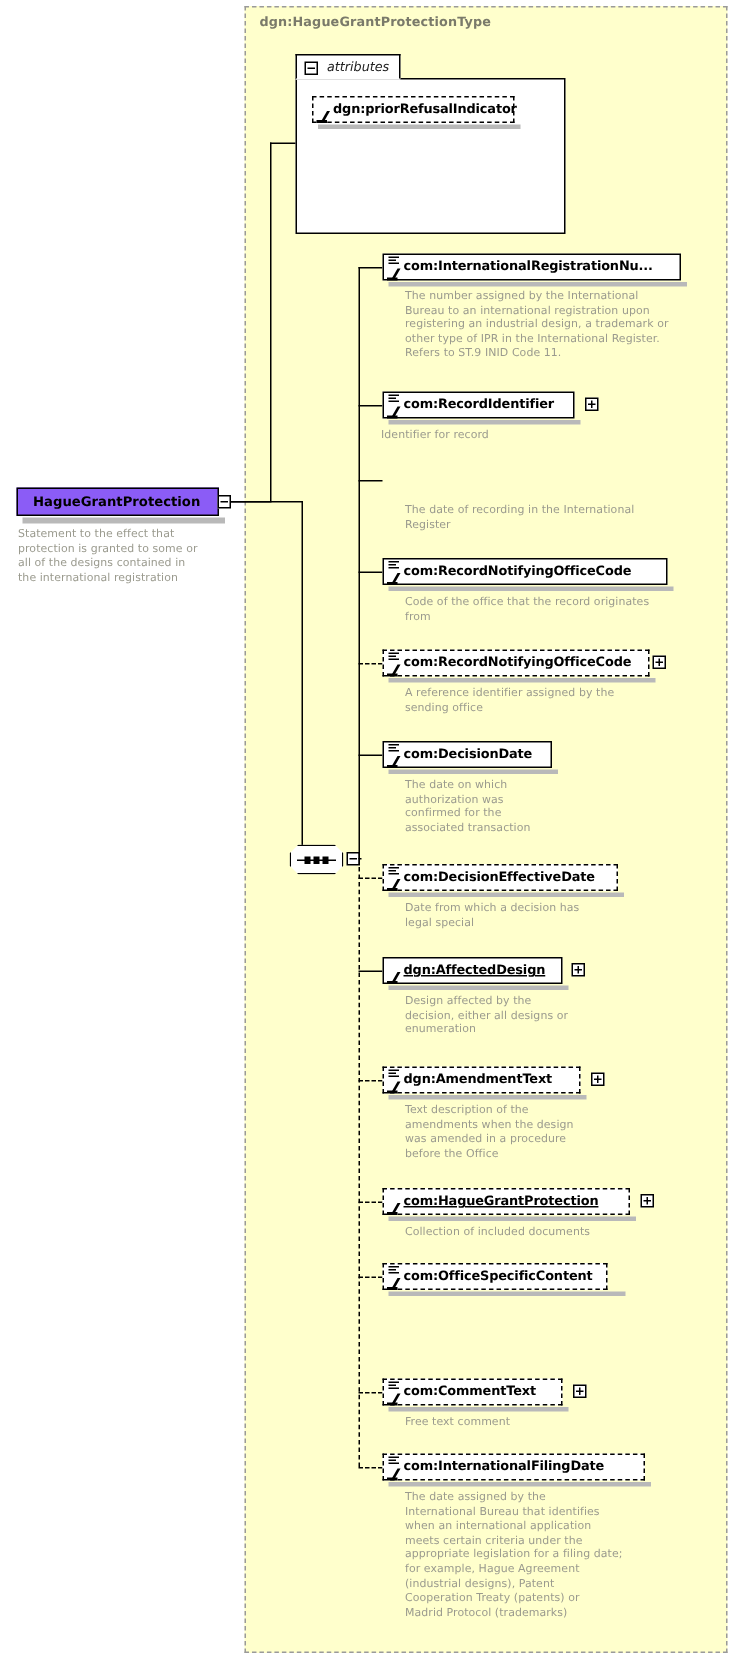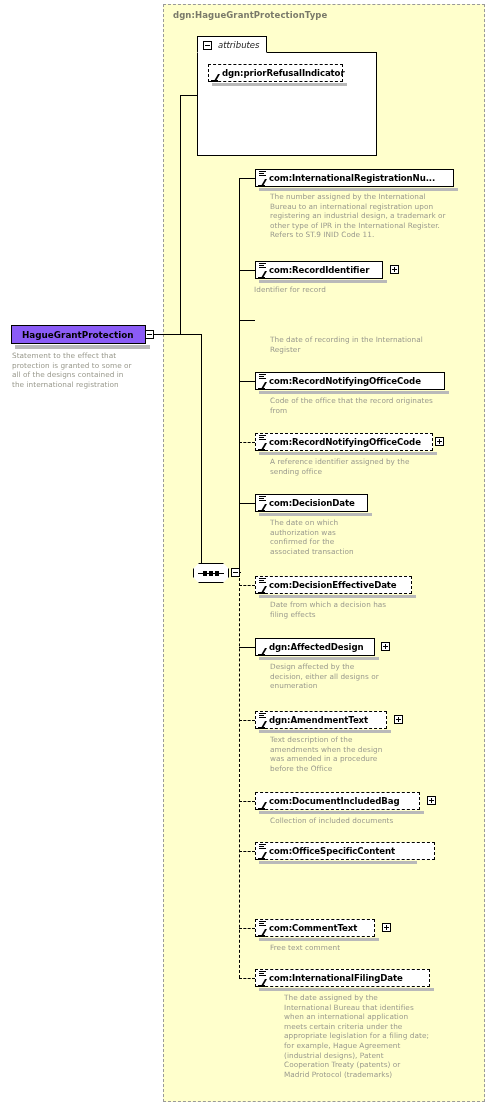--- a/index.html
+++ b/index.html
@@ -98,21 +98,21 @@
   }
   .node .nlabel {
     position: absolute;
     left: 13px; top: 3px;
     font-size: 8.6px;
     font-weight: bold;
     color: #000000;
     white-space: nowrap;
     letter-spacing: -.1px;
   }
-  .node.noicon .nlabel { left: 10px; }
+  .node.noicon .nlabel { left: 10px; text-decoration: underline; }
 
   
   .ico-stack {
     position: absolute;
     left: 3px; top: 1px;
     width: 7px; height: 6px;
   }
   .ico-stack i {
     position: absolute;
     left: 0; height: 1px; background: #000;
@@ -370,21 +370,21 @@
     <div class="shadow" style="width:157px;"></div>
     <div class="ico-stack">
         <i></i>
         <i></i>
         <i></i>
       </div>
     <div class="ico-arrow"></div>
     <div class="nlabel">com:DecisionEffectiveDate</div>
   </div>
   <div class="anno" style="left:270px; top:600px; width:180px;">Date from which a decision has
-filing effects</div>
+legal special</div>
 
   <div class="ln lnh" style="left:239px; top:647px; width:16px;"></div>
   <div class="node noicon" style="left:255px; top:638px; width:120px;">
     <div class="shadow" style="width:120px;"></div>
     <div class="ico-arrow"></div>
     <div class="nlabel" style="left:13px;">dgn:AffectedDesign</div>
   </div>
   <div class="pm plus" style="left:381px; top:642px;"></div>
   <div class="anno" style="left:270px; top:662px; width:170px;">Design affected by the
 decision, either all designs or
@@ -404,27 +404,27 @@
   <div class="pm plus" style="left:394px; top:715px;"></div>
   <div class="anno" style="left:270px; top:735px; width:180px;">Text description of the
 amendments when the design
 was amended in a procedure
 before the Office</div>
 
   <div class="dash-h" style="left:239px; top:801px; width:16px;"></div>
   <div class="node opt noicon" style="left:255px; top:792px; width:165px;">
     <div class="shadow" style="width:165px;"></div>
     <div class="ico-arrow"></div>
-    <div class="nlabel" style="left:13px;">com:DocumentIncludedBag</div>
+    <div class="nlabel" style="left:13px;">com:HagueGrantProtection</div>
   </div>
   <div class="pm plus" style="left:427px; top:796px;"></div>
   <div class="anno" style="left:270px; top:816px; width:200px;">Collection of included documents</div>
 
   <div class="dash-h" style="left:239px; top:851px; width:16px;"></div>
-  <div class="node opt" style="left:255px; top:842px; width:180px;">
+  <div class="node opt" style="left:255px; top:842px; width:150px;">
     <div class="shadow" style="width:158px;"></div>
     <div class="ico-stack">
         <i></i>
         <i></i>
         <i></i>
       </div>
     <div class="ico-arrow"></div>
     <div class="nlabel">com:OfficeSpecificContent</div>
   </div>
 
@@ -446,21 +446,21 @@
   <div class="node opt" style="left:255px; top:969px; width:175px;">
     <div class="shadow" style="width:175px;"></div>
     <div class="ico-stack">
         <i></i>
         <i></i>
         <i></i>
       </div>
     <div class="ico-arrow"></div>
     <div class="nlabel">com:InternationalFilingDate</div>
   </div>
-  <div class="anno" style="left:284px; top:993px; width:190px;">The date assigned by the
+  <div class="anno" style="left:270px; top:993px; width:190px;">The date assigned by the
 International Bureau that identifies
 when an international application
 meets certain criteria under the
 appropriate legislation for a filing date;
 for example, Hague Agreement
 (industrial designs), Patent
 Cooperation Treaty (patents) or
 Madrid Protocol (trademarks)</div>
 
 </div>

